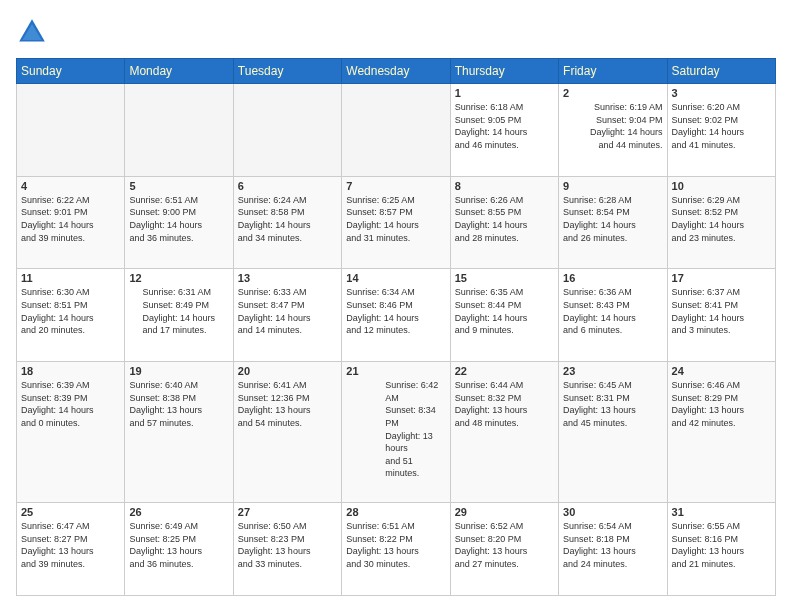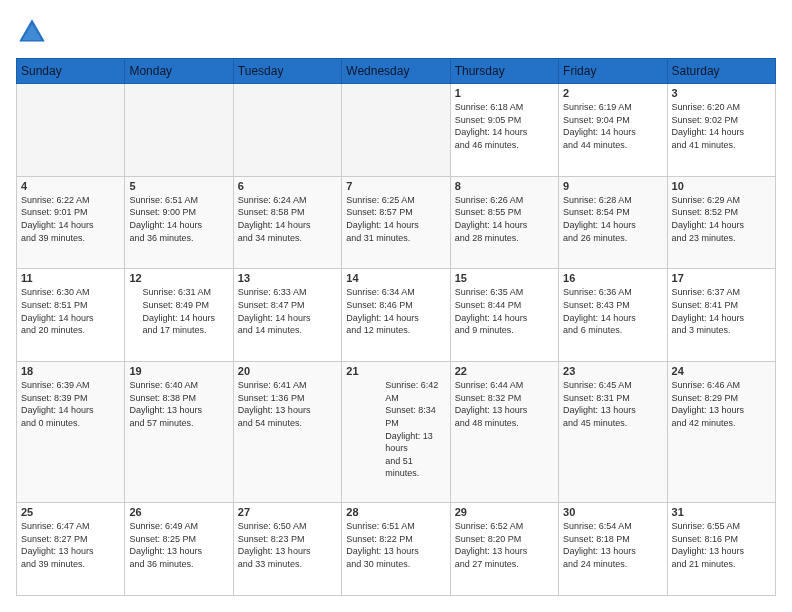--- a/index.html
+++ b/index.html
@@ -55,21 +55,21 @@
     }
     .calendar {
       flex: 1;
       border: 1px solid #ccc;
       border-collapse: collapse;
       width: 100%;
       table-layout: fixed;
     }
     .calendar th {
       background: #2472c8;
-      color: #0f172a;
+      color: #fef9c3;
       font-size: 12px;
       padding: 5px 4px;
       text-align: left;
       border: 1px solid #1a5fa8;
       font-weight: normal;
     }
     .calendar td {
       border: 1px solid #ccc;
       vertical-align: top;
       padding: 3px 4px;
@@ -137,21 +137,21 @@
           <td class="empty"></td>
           <td>
             <span class="day-number">1</span>
             <div class="day-info" style="white-space: pre-line;">Sunrise: 6:18 AM
 Sunset: 9:05 PM
 Daylight: 14 hours
 and 46 minutes.</div>
           </td>
           <td>
             <span class="day-number">2</span>
-            <div class="day-info" style="white-space: pre-line;">Sunrise: 6:19 AM
+            <div class="day-info" style="white-space: pre-line; text-align: right;">Sunrise: 6:19 AM
 Sunset: 9:04 PM
 Daylight: 14 hours
 and 44 minutes.</div>
           </td>
           <td>
             <span class="day-number">3</span>
             <div class="day-info" style="white-space: pre-line;">Sunrise: 6:20 AM
 Sunset: 9:02 PM
 Daylight: 14 hours
 and 41 minutes.</div>
@@ -270,21 +270,21 @@
           <td>
             <span class="day-number">19</span>
             <div class="day-info" style="white-space: pre-line;">Sunrise: 6:40 AM
 Sunset: 8:38 PM
 Daylight: 13 hours
 and 57 minutes.</div>
           </td>
           <td>
             <span class="day-number">20</span>
             <div class="day-info" style="white-space: pre-line;">Sunrise: 6:41 AM
-Sunset: 1:36 PM
+Sunset: 12:36 PM
 Daylight: 13 hours
 and 54 minutes.</div>
           </td>
           <td>
             <span class="day-number">21</span>
             <div class="day-info" style="white-space: pre-line; margin-left: 39px;">Sunrise: 6:42 AM
 Sunset: 8:34 PM
 Daylight: 13 hours
 and 51 minutes.</div>
           </td>

